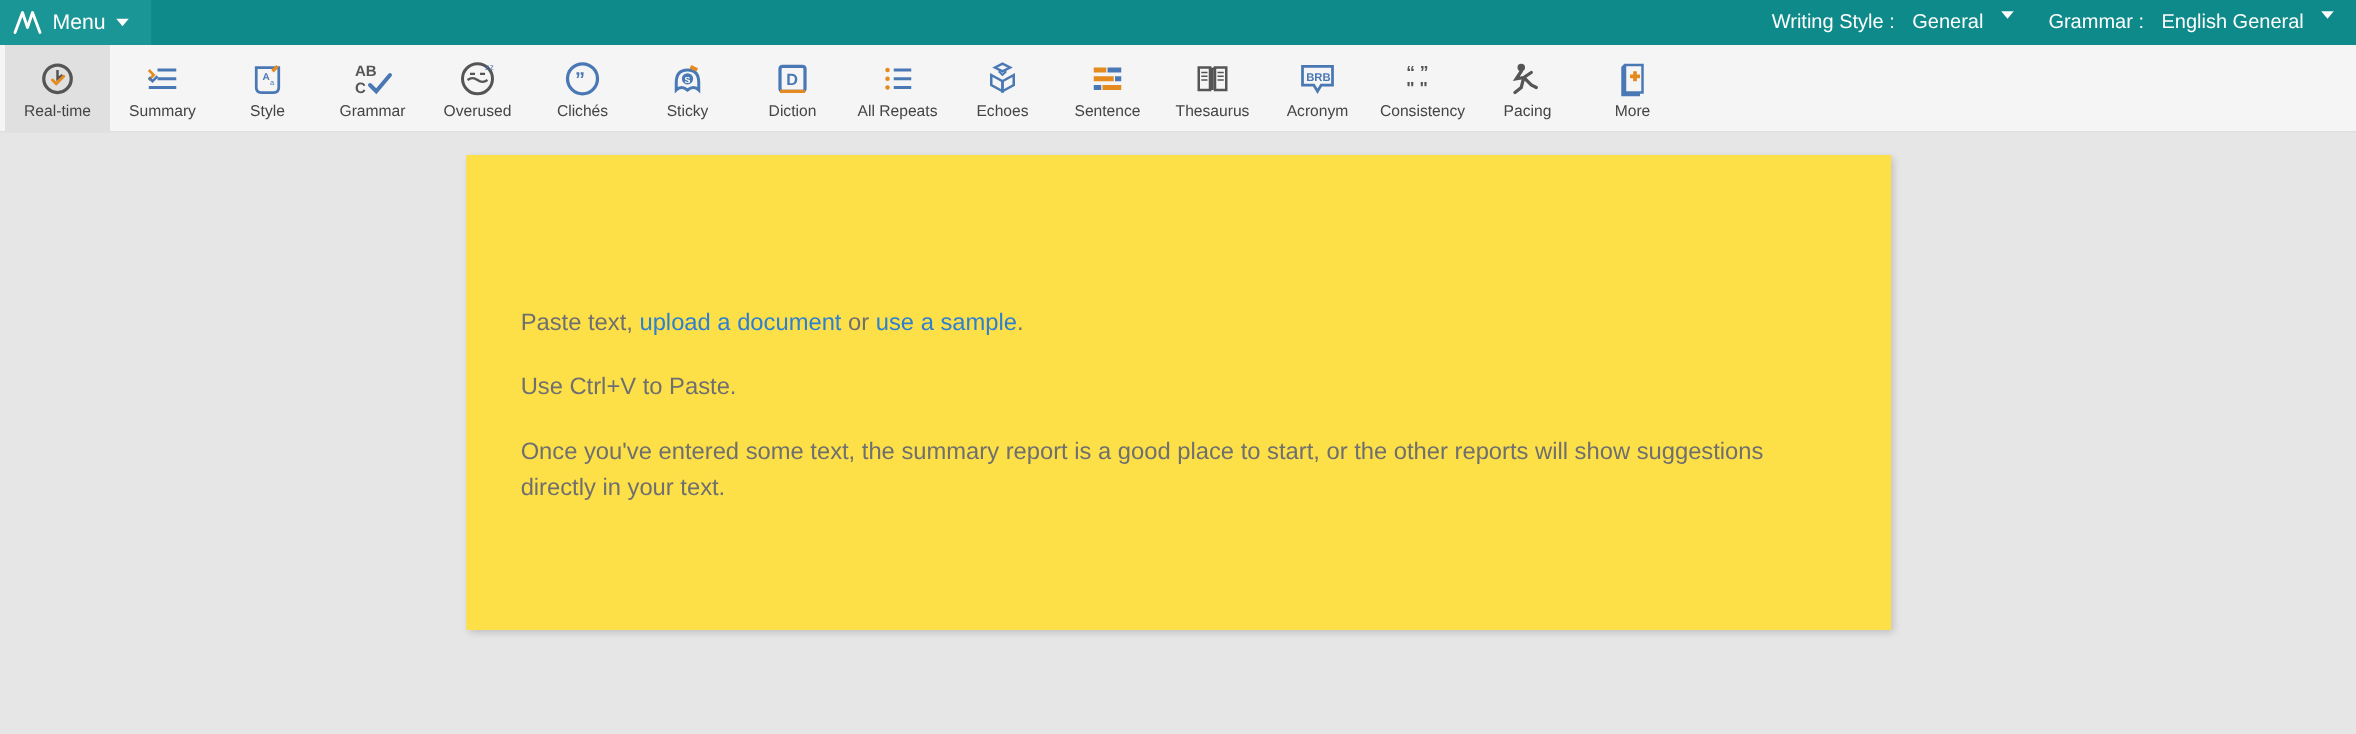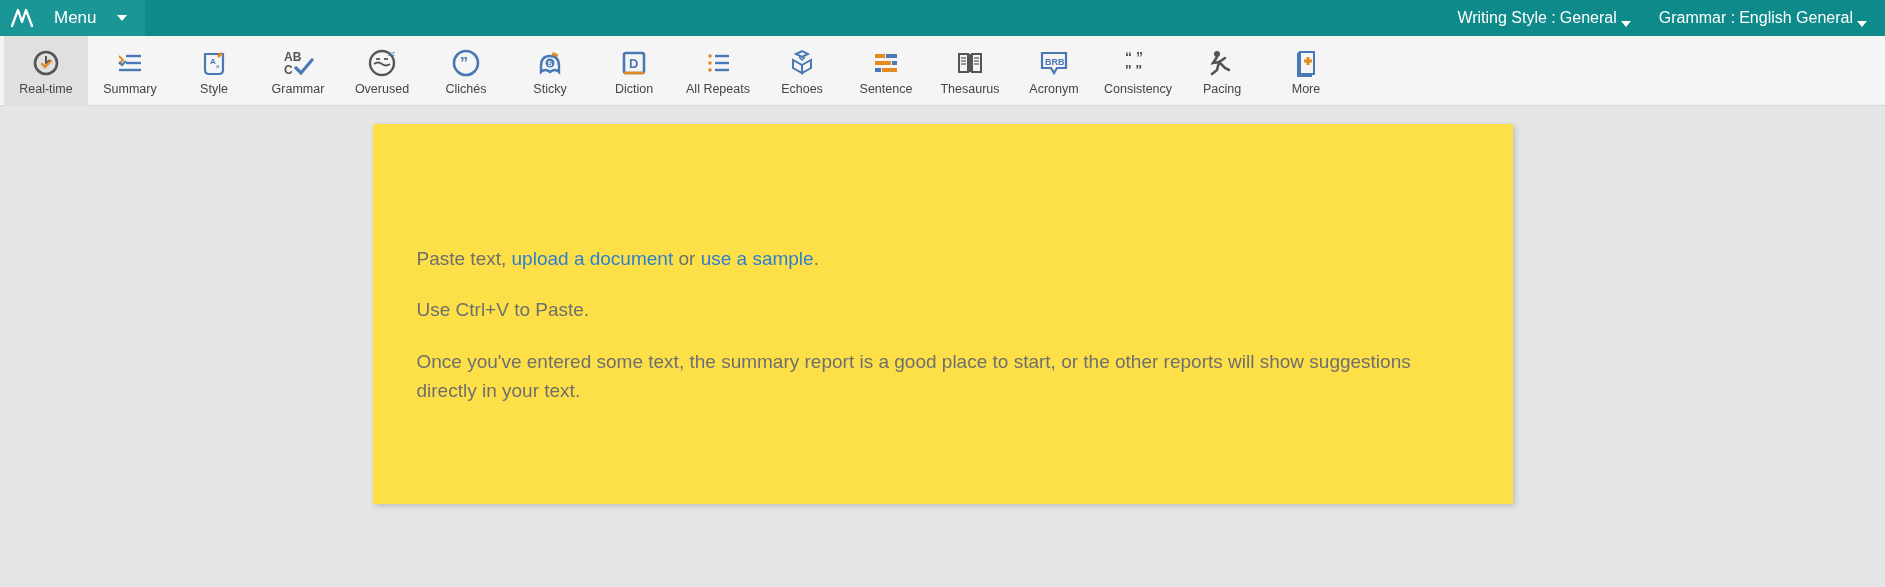--- a/index.html
+++ b/index.html
@@ -9,37 +9,37 @@
     align-items: center;
     background: #0f8a8a;
     color: #fff;
     height: 36px;
     padding: 0;
     width: 100%;
   }
   .menu-btn {
     display: flex;
     align-items: center;
-    gap: 20px;
+    gap: 8px;
     background: #1b9696;
     padding: 0 18px 0 10px;
     height: 36px;
     cursor: pointer;
     font-size: 17px;
     text-align: center;
   }
   .spacer { flex: 1; }
   .top-right {
     display: flex;
     align-items: center;
     gap: 28px;
     padding-right: 18px;
     font-size: 16px;
   }
-  .top-right .sel { display: flex; align-items: flex-end; gap: 4px; cursor: pointer; }
+  .top-right .sel { display: flex; align-items: flex-start; gap: 14px; cursor: pointer; }
   .chev {
     width: 0; height: 0;
     border-left: 5px solid transparent;
     border-right: 5px solid transparent;
     border-top: 6px solid #fff;
     display: inline-block;
   }
   .chev-sm { border-top-color: #fff; }
 
   .toolbar {

